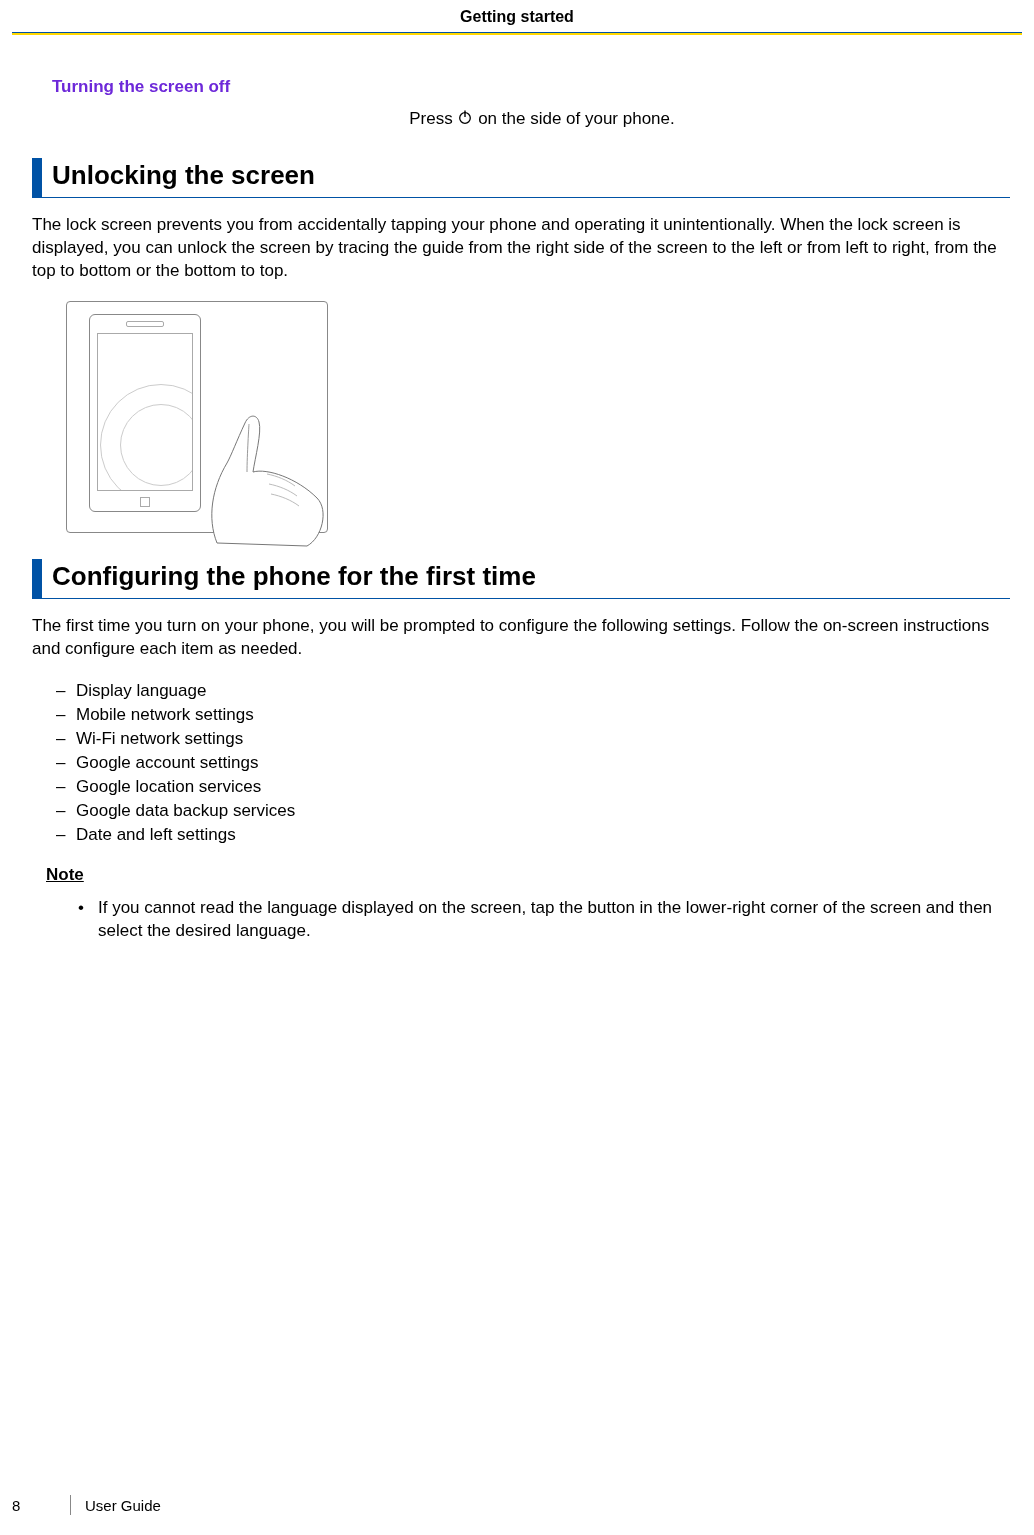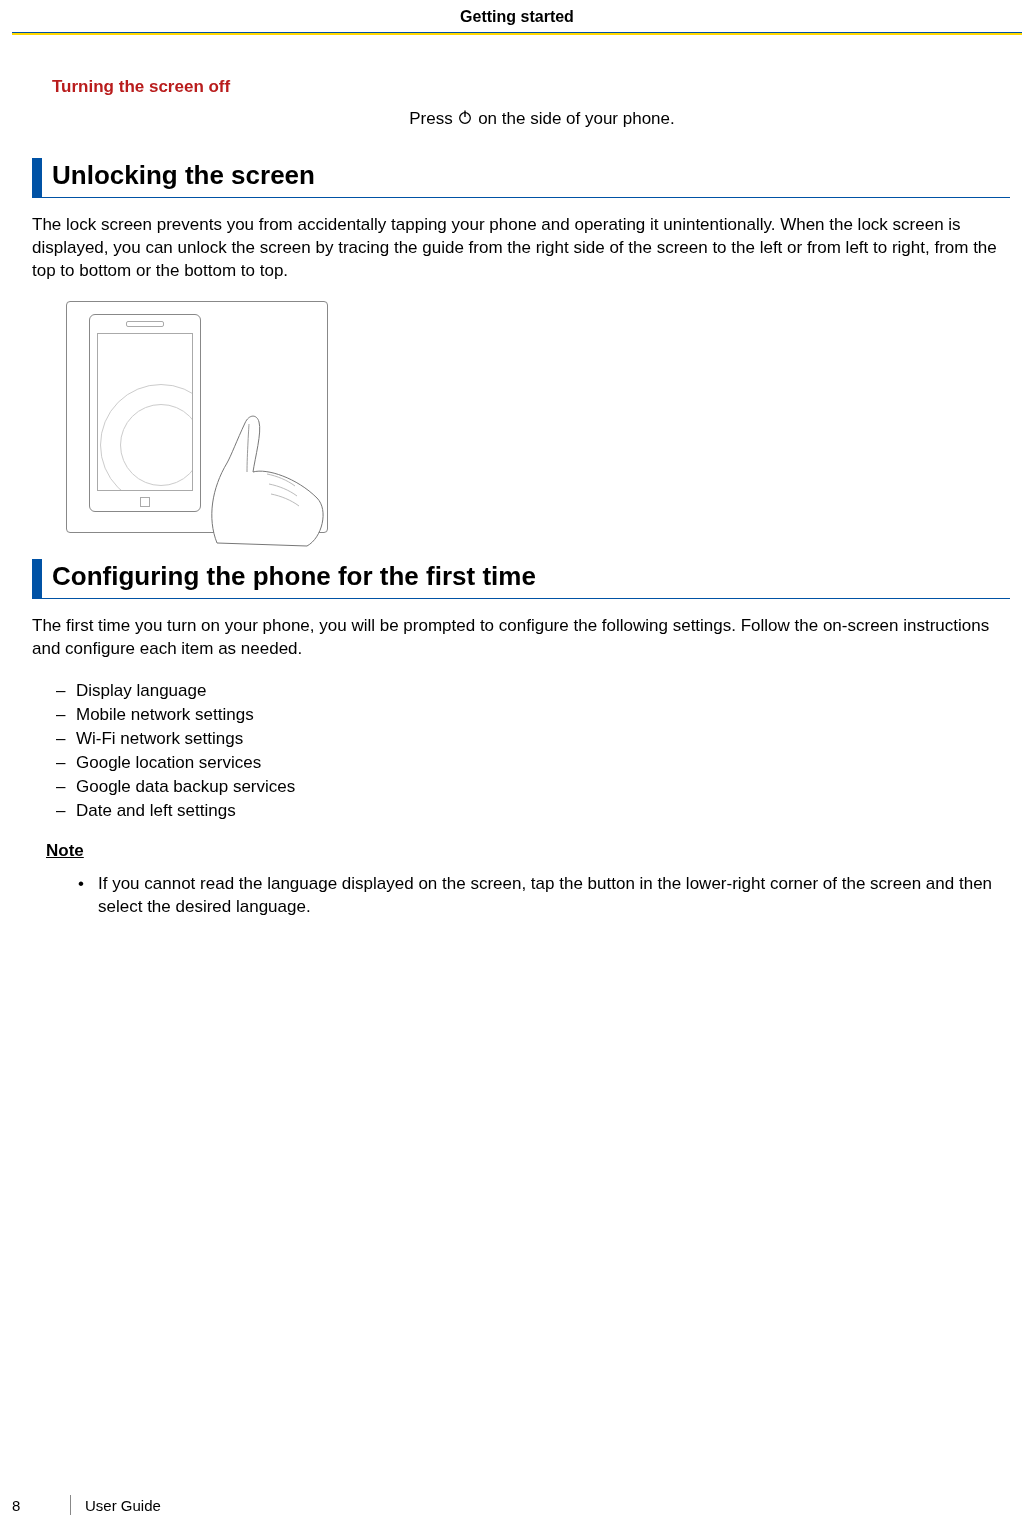--- a/index.html
+++ b/index.html
@@ -20,21 +20,21 @@
     }
     .header-rule {
       height: 3px;
       background: linear-gradient(to bottom, #0052a5 0%, #0052a5 50%, #ffd800 50%, #ffd800 100%);
       margin: 0 12px;
     }
     .content {
       padding: 30px 12px 0 12px;
     }
     .sub-heading-blue {
-      color: #b91c1c;
+      color: #6d28d9;
       font-weight: bold;
       font-size: 17px;
       margin: 12px 0 8px 40px;
     }
     .press-line {
       margin: 12px 0 28px 50px;
       font-size: 17px;
       text-align: center;
     }
     .power-icon {
@@ -239,20 +239,21 @@
     <div class="blue-bar"></div>
     <h2>Configuring the phone for the first time</h2>
   </div>
   <div class="section-rule"></div>
   <p class="body-text">The first time you turn on your phone, you will be prompted to configure the following settings. Follow the on-screen instructions and configure each item as needed.</p>
 
   <ul class="dash-list">
     <li>Display language</li>
     <li>Mobile network settings</li>
     <li>Wi-Fi network settings</li>
+    <li>Google account settings</li>
     <li>Google location services</li>
     <li>Google data backup services</li>
     <li>Date and left settings</li>
   </ul>
 
   <div class="note-label">Note</div>
   <ul class="bullet-list">
     <li>If you cannot read the language displayed on the screen, tap the button in the lower-right corner of the screen and then select the desired language.</li>
   </ul>
 

